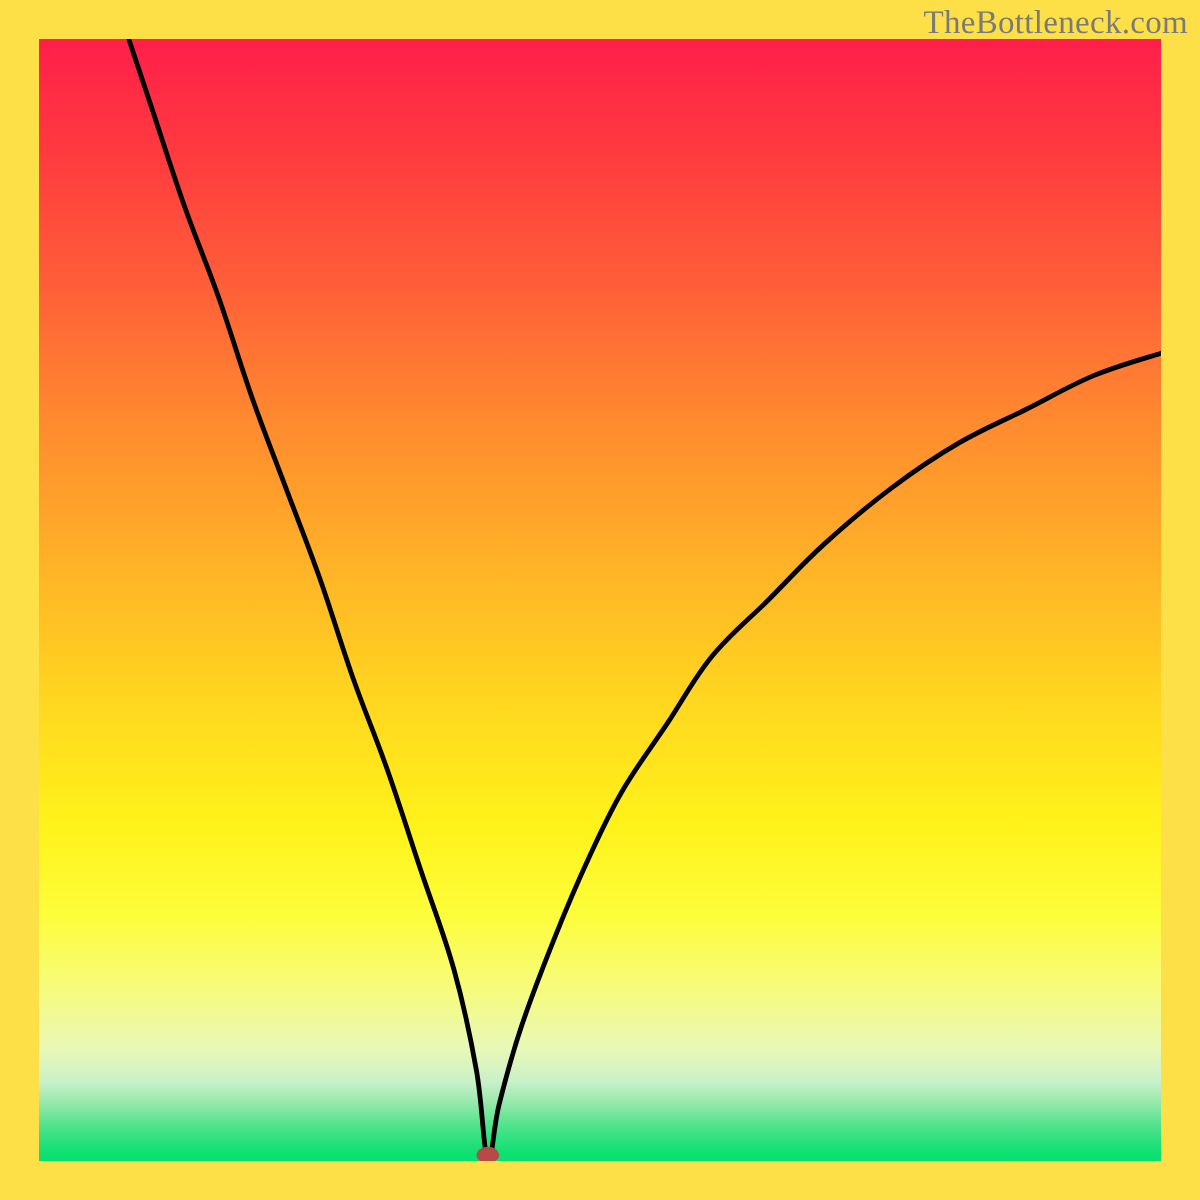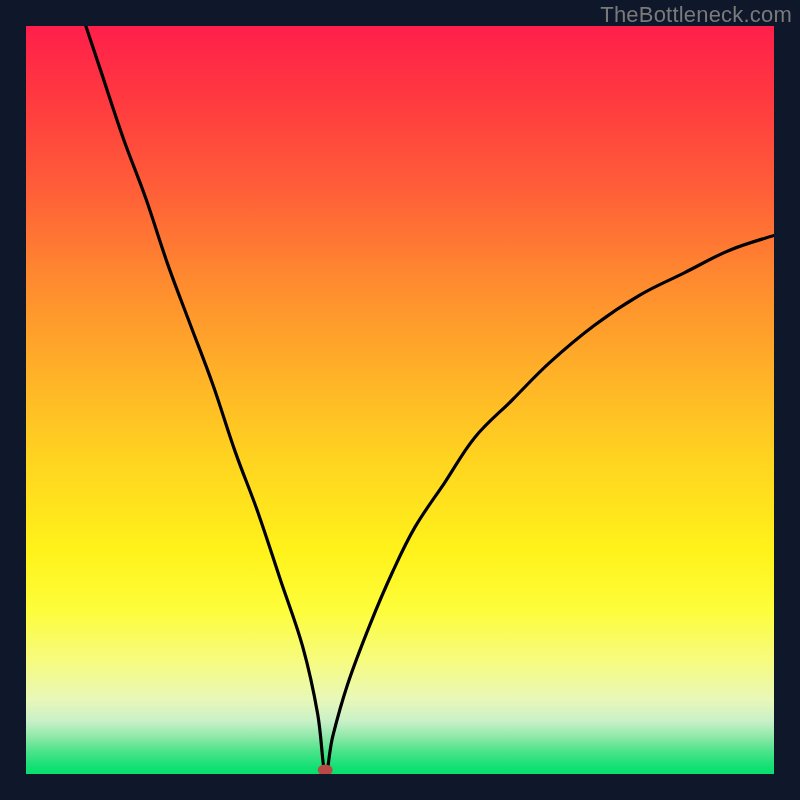--- a/index.html
+++ b/index.html
@@ -10,21 +10,22 @@
     background: #000;
     overflow: hidden;
     font-family: Arial, Helvetica, sans-serif;
   }
   .frame {
     position: absolute;
     left: 0;
     top: 0;
     width: 800px;
     height: 800px;
-    background: #0f172a;
+    background: #fde047;
+    font-family: Liberation Serif, serif;
   }
   .plot-area {
     position: absolute;
     left: 26px;
     top: 26px;
     width: 748px;
     height: 748px;
     overflow: hidden;
   }
   .gradient {

